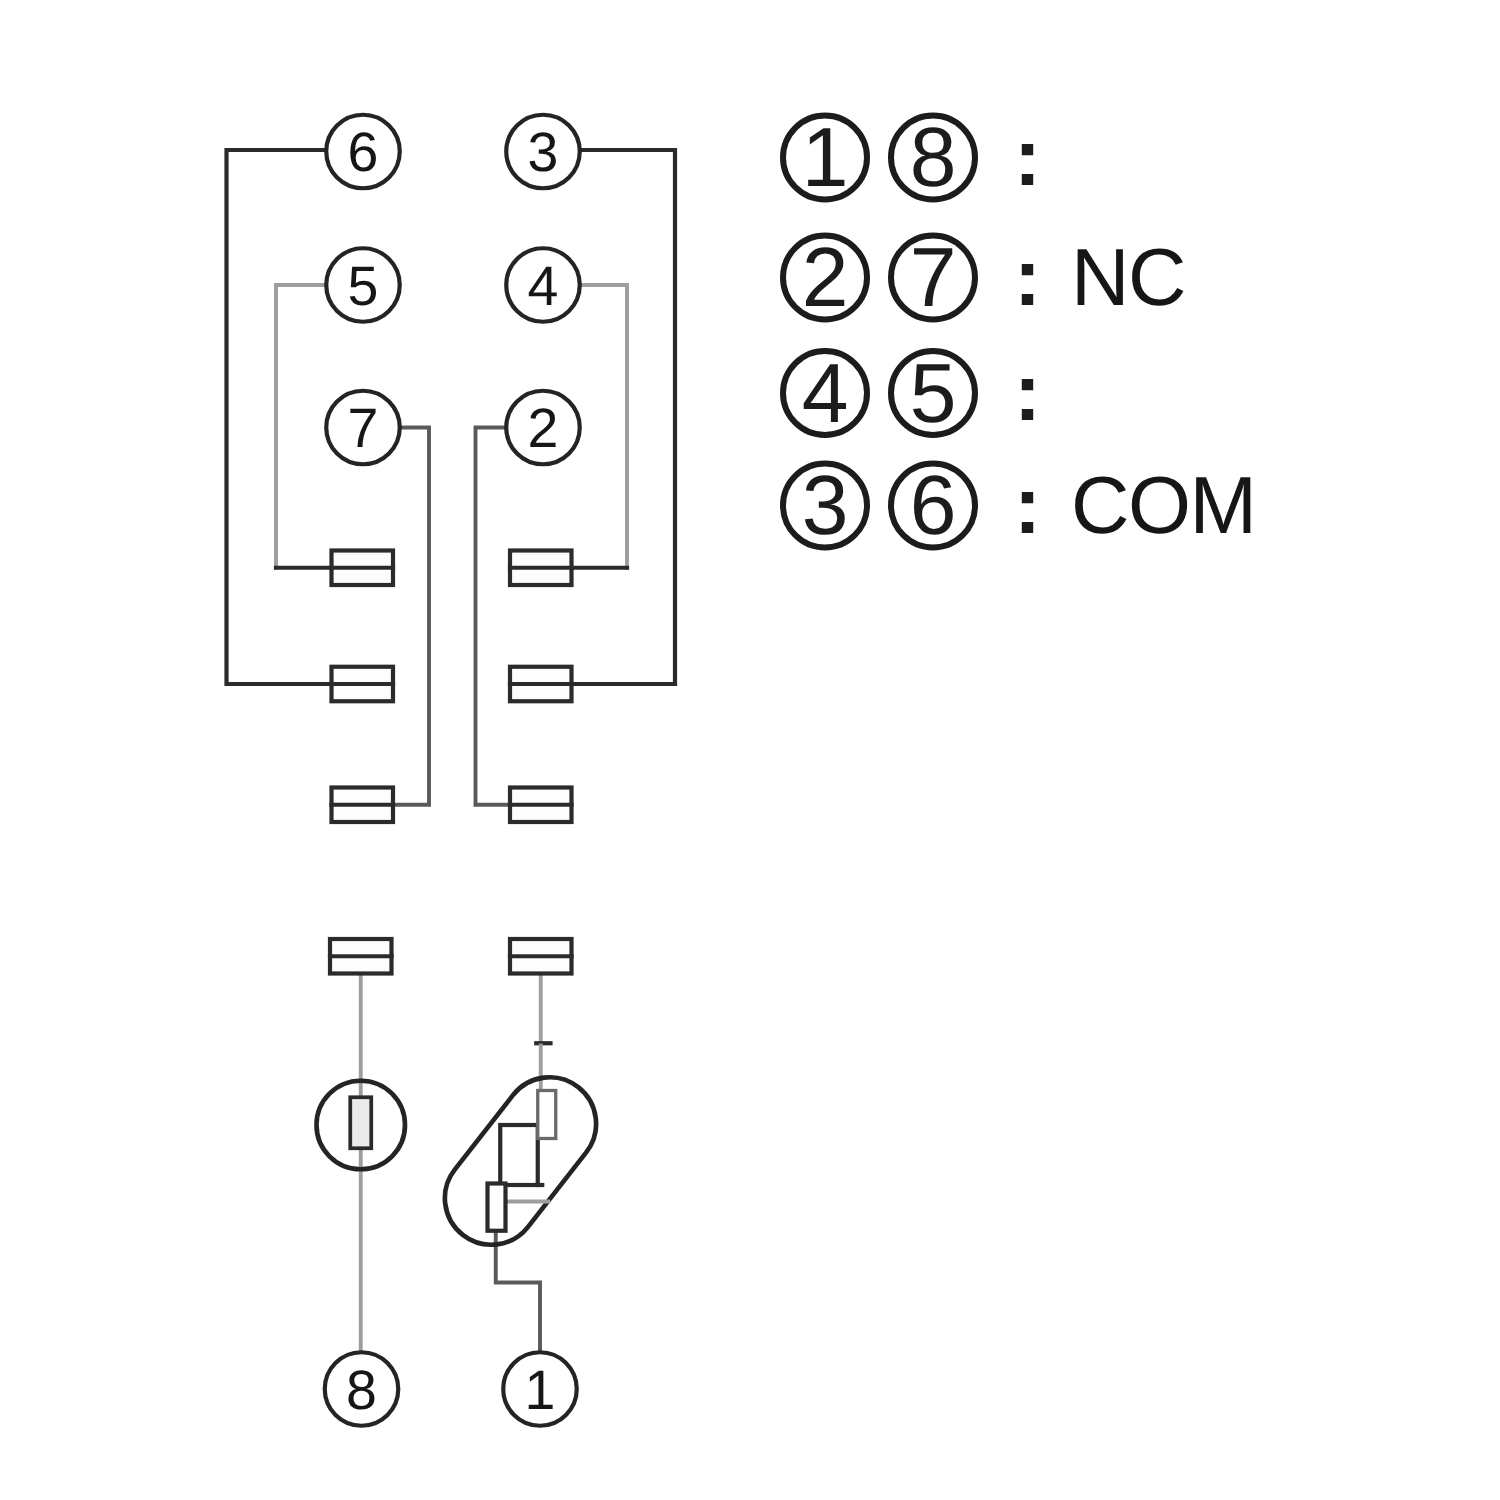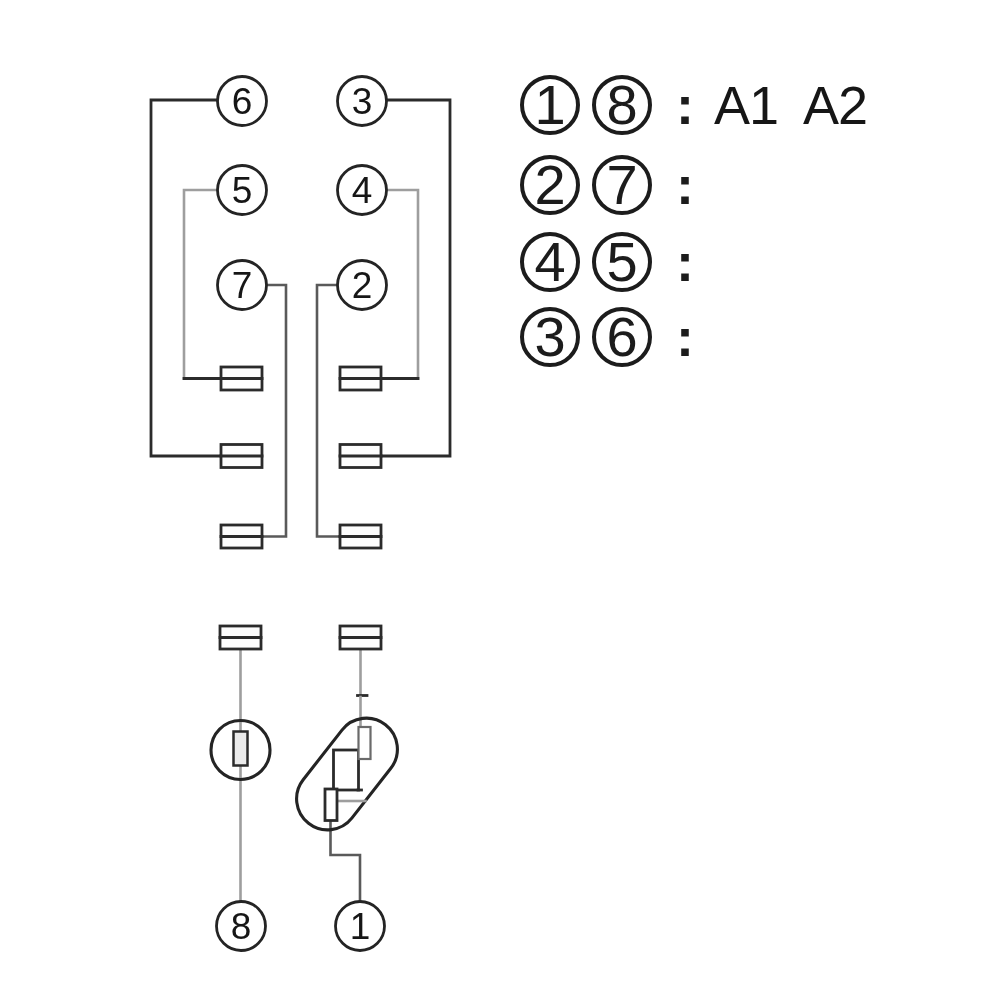--- a/index.html
+++ b/index.html
@@ -151,35 +151,36 @@
       </g>
     </g>
   </svg>
 
   <div class="legend">
 
     <div class="legend-row" style="top:75px;">
       <span class="lg-pin">1</span>
       <span class="lg-pin">8</span>
       <span class="lg-colon">:</span>
-      <span class="lg-label">A1  A2</span>
     </div>
 
     <div class="legend-row" style="top:155px;">
       <span class="lg-pin">2</span>
       <span class="lg-pin">7</span>
       <span class="lg-colon">:</span>
+      <span class="lg-label">NC</span>
     </div>
 
     <div class="legend-row" style="top:232px;">
       <span class="lg-pin">4</span>
       <span class="lg-pin">5</span>
       <span class="lg-colon">:</span>
     </div>
 
     <div class="legend-row" style="top:307px;">
       <span class="lg-pin">3</span>
       <span class="lg-pin">6</span>
       <span class="lg-colon">:</span>
+      <span class="lg-label">COM</span>
     </div>
 
   </div>
 </div>
 
 </body></html>

